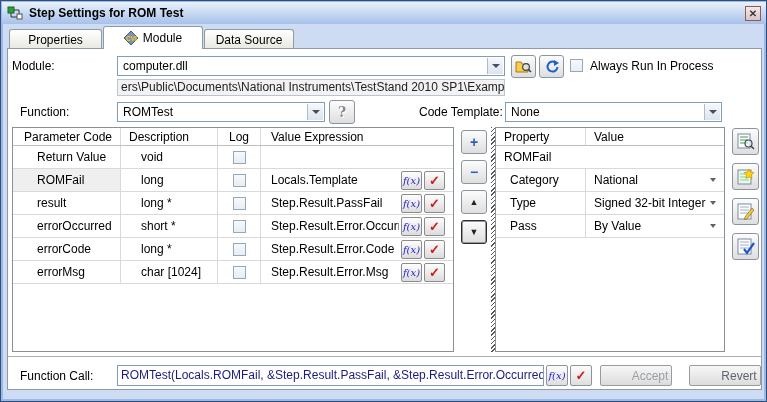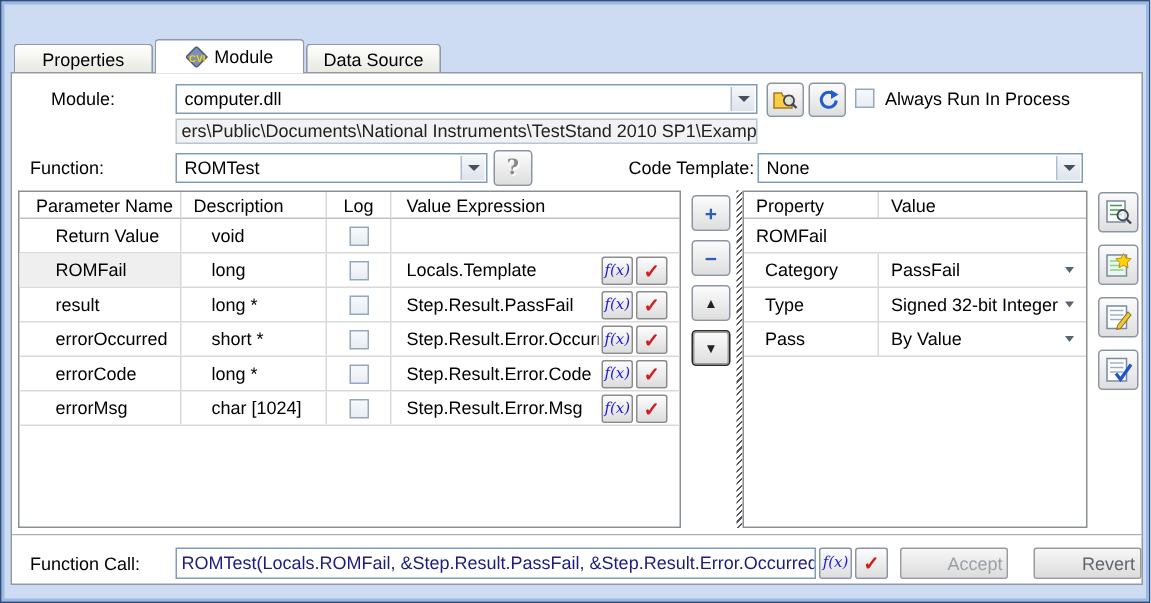--- a/index.html
+++ b/index.html
@@ -38,38 +38,47 @@
   .revert-text{color:#5f666d;}
   .plusminus{color:#2b5fb8;font-weight:bold;font-size:14px;line-height:1;}
   .arrowglyph{font-size:9px;color:#222;}
   .qmark{font-family:"DejaVu Serif",serif;font-size:14px;font-weight:bold;color:#8a8a8a;text-shadow:1px 1px 0 #fff;}
 </style>
 </head>
 <body>
 
 <div class="dialog">
 
+  <div class="titlebar abs">
+    <svg width="16" height="14">
+      <rect x="1" y="1" width="6" height="6" fill="#2e9e3c" stroke="#1c6426"></rect>
+      <path d="M7 4 H12 V10 M4 7 V11 H10" stroke="#333" fill="none"></path>
+      <rect x="10" y="8" width="5" height="5" fill="#fff" stroke="#555"></rect>
+    </svg>
+    <span class="title">Step Settings for ROM Test</span>
+    <span class="closebtn">✕</span>
+  </div>
 
   <div class="tab" style="left:8px;top:28px;width:93px;height:20px;">
     <span>Properties</span>
   </div>
   <div class="tab active" style="left:102px;top:25px;width:100px;height:23px;">
     <svg width="15" height="14">
       <polygon points="7,0 14,7 7,14 0,7" fill="#7d8fb5" stroke="#4a5a7d"></polygon>
       <text x="7.5" y="10" font-size="6.5" font-weight="bold" fill="#ffd400" text-anchor="middle" font-family="Liberation Sans,sans-serif">CVI</text>
     </svg>
     <span>Module</span>
   </div>
   <div class="tab" style="left:203px;top:28px;width:90px;height:20px;text-align:center;">
     <span>Data Source</span>
   </div>
 
   <div class="page abs">
 
-    <span class="lbl" style="left:26px;top:10px;text-align:center;">Module:</span>
+    <span class="lbl" style="left:4px;top:10px;text-align:center;">Module:</span>
     <div class="combo" style="left:109px;top:7px;width:388px;">
       <span>computer.dll</span>
       <span class="carot">
           <span class="tri"></span>
         </span>
     </div>
     <div class="btn" style="left:503px;top:6px;width:25px;height:23px;">
       <svg width="17" height="15">
         <path d="M1 4 L1 13 L13 13 L13 5 L7 5 L6 3 L1 3 Z" fill="#f7ce46" stroke="#a57a1e"></path>
         <circle cx="11" cy="8" r="3.4" fill="#dcebf7" fill-opacity="0.8" stroke="#445" stroke-width="1.2"></circle>
@@ -100,21 +109,21 @@
     <span class="lbl" style="left:411px;top:56px;">Code Template:</span>
     <div class="combo" style="left:497px;top:53px;width:217px;">
       <span>None</span>
       <span class="carot">
           <span class="tri"></span>
         </span>
     </div>
 
     <div class="grid" style="left:4px;top:78px;width:442px;height:225px;">
       <div class="grow ghead" style="height:18px;">
-        <div class="gc" style="width:108px;padding-left:11px;">Parameter Name</div>
+        <div class="gc" style="width:108px;padding-left:11px;">Parameter Code</div>
         <div class="gc" style="width:97px;padding-left:8px;">Description</div>
         <div class="gc" style="width:43px;justify-content:center;">Log</div>
         <div class="gc" style="flex:1;padding-left:10px;">Value Expression</div>
       </div>
 
       <div class="grow" style="height:23px;">
         <div class="gc" style="width:108px;padding-left:24px;">Return Value</div>
         <div class="gc" style="width:97px;padding-left:20px;">void</div>
         <div class="gc" style="width:43px;justify-content:center;">
             <span class="cb"></span>
@@ -229,21 +238,21 @@
       <div class="grow ghead" style="height:18px;">
         <div class="gc" style="width:90px;padding-left:8px;">Property</div>
         <div class="gc" style="flex:1;padding-left:8px;">Value</div>
       </div>
       <div class="grow" style="height:23px;">
         <div class="gc" style="flex:1;padding-left:8px;">ROMFail</div>
       </div>
       <div class="grow" style="height:23px;justify-content:flex-end;">
         <div class="gc" style="width:90px;padding-left:14px;">Category</div>
         <div class="gc" style="flex:1;padding-left:8px;">
-          <span style="flex:1;">PassFail</span>
+          <span style="flex:1;">National</span>
           <span class="tri-sm" style="margin-right:8px;"></span>
         </div>
       </div>
       <div class="grow" style="height:23px;">
         <div class="gc" style="width:90px;padding-left:14px;">Type</div>
         <div class="gc" style="flex:1;padding-left:8px;">
           <span style="flex:1;">Signed 32-bit Integer</span>
           <span class="tri-sm" style="margin-right:8px;"></span>
         </div>
       </div>

